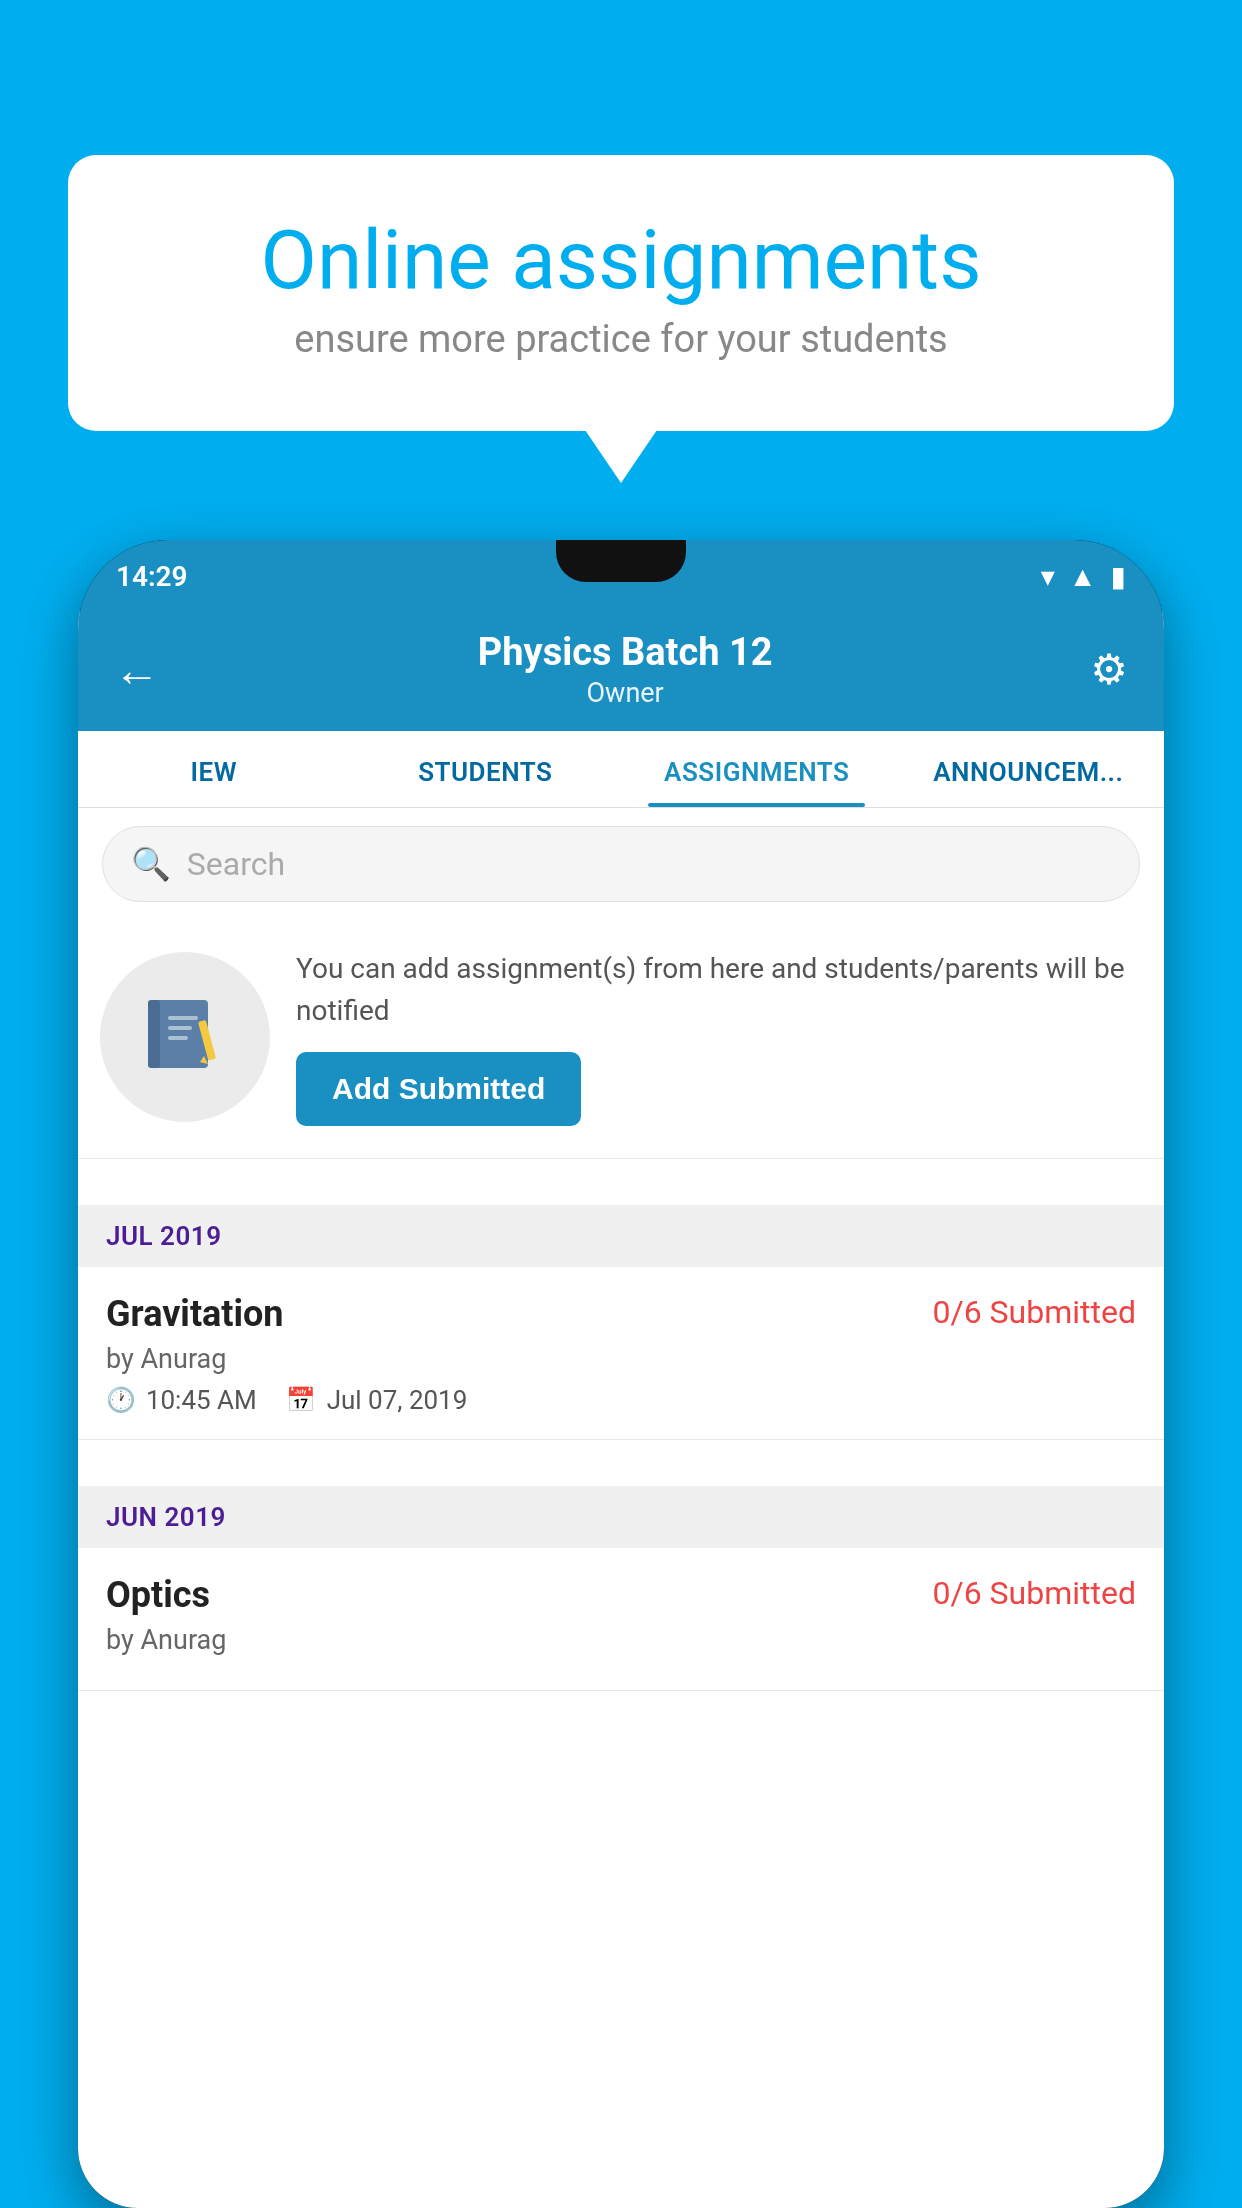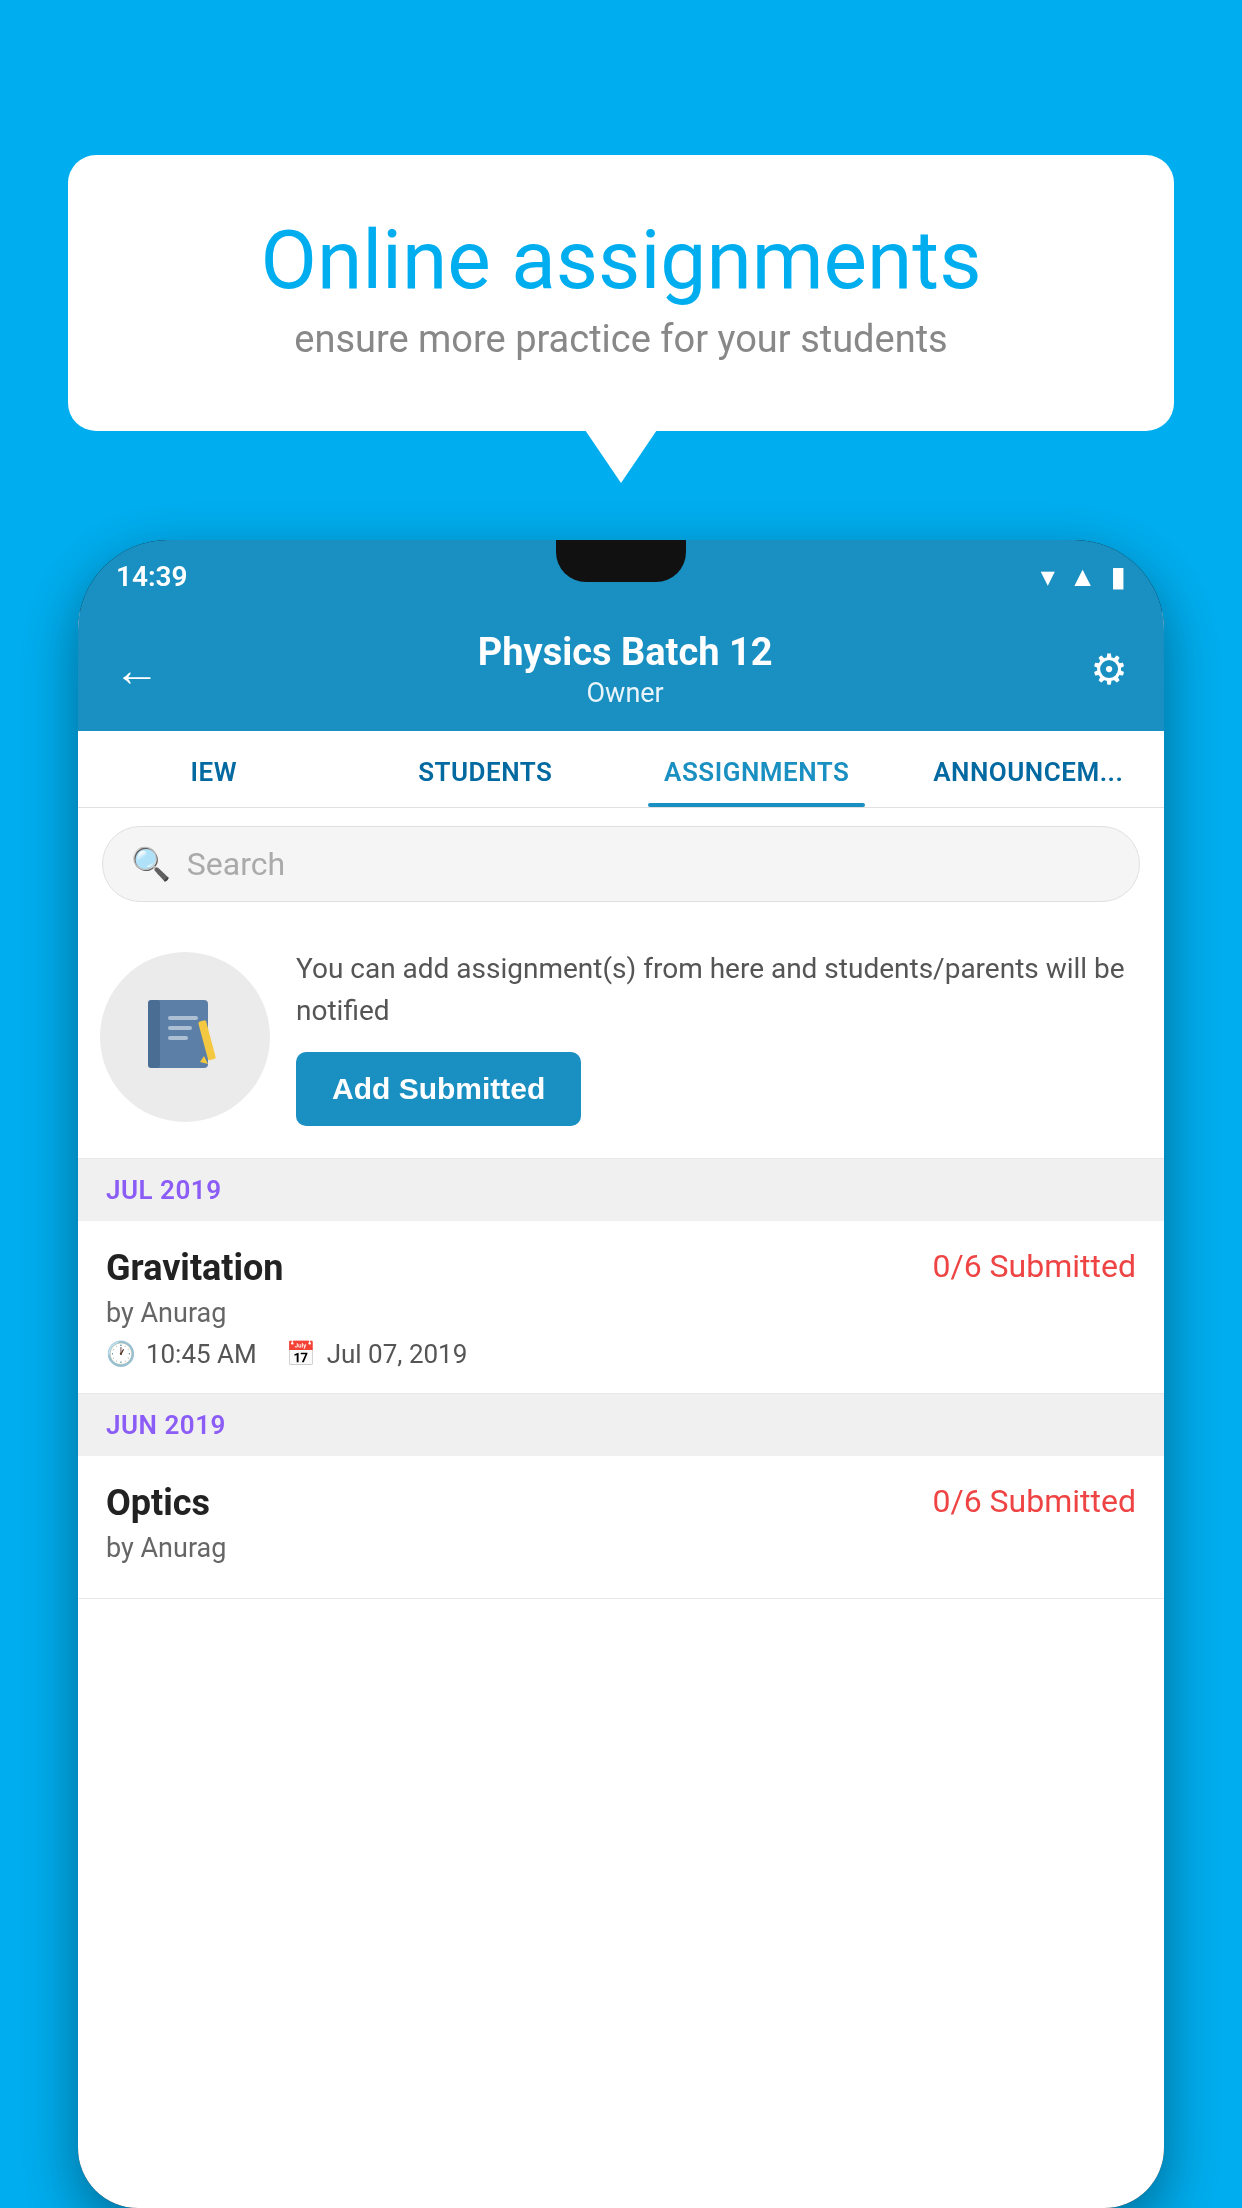--- a/index.html
+++ b/index.html
@@ -255,23 +255,24 @@
       font-size: 30px;
       font-weight: 600;
       cursor: pointer;
     }
 
     
     .section-header {
       background: #f0f0f0;
       padding: 16px 28px;
       font-size: 26px;
-      color: #8b5cf6;
+      color: #4c1d95;
       font-weight: 600;
       letter-spacing: 0.5px;
+      margin-top: 46px;
     }
 
     
     .assignment-item {
       background: white;
       padding: 26px 28px 24px;
       border-bottom: 1px solid #e8e8e8;
     }
 
     .assignment-top-row {
@@ -340,21 +341,21 @@
   <div class="speech-bubble">
     <div class="speech-bubble-title">Online assignments</div>
     <div class="speech-bubble-subtitle">ensure more practice for your students</div>
   </div>
 </div>
 
 <div class="phone-frame">
 
   <div class="phone-top-bar">
     <div class="phone-notch"></div>
-    <span class="status-time">14:39</span>
+    <span class="status-time">14:29</span>
     <div class="status-icons">
       <span>▾</span>
       <span>▲</span>
       <span>▮</span>
     </div>
   </div>
 
   <div class="phone-inner">
 
     <div class="app-header">

